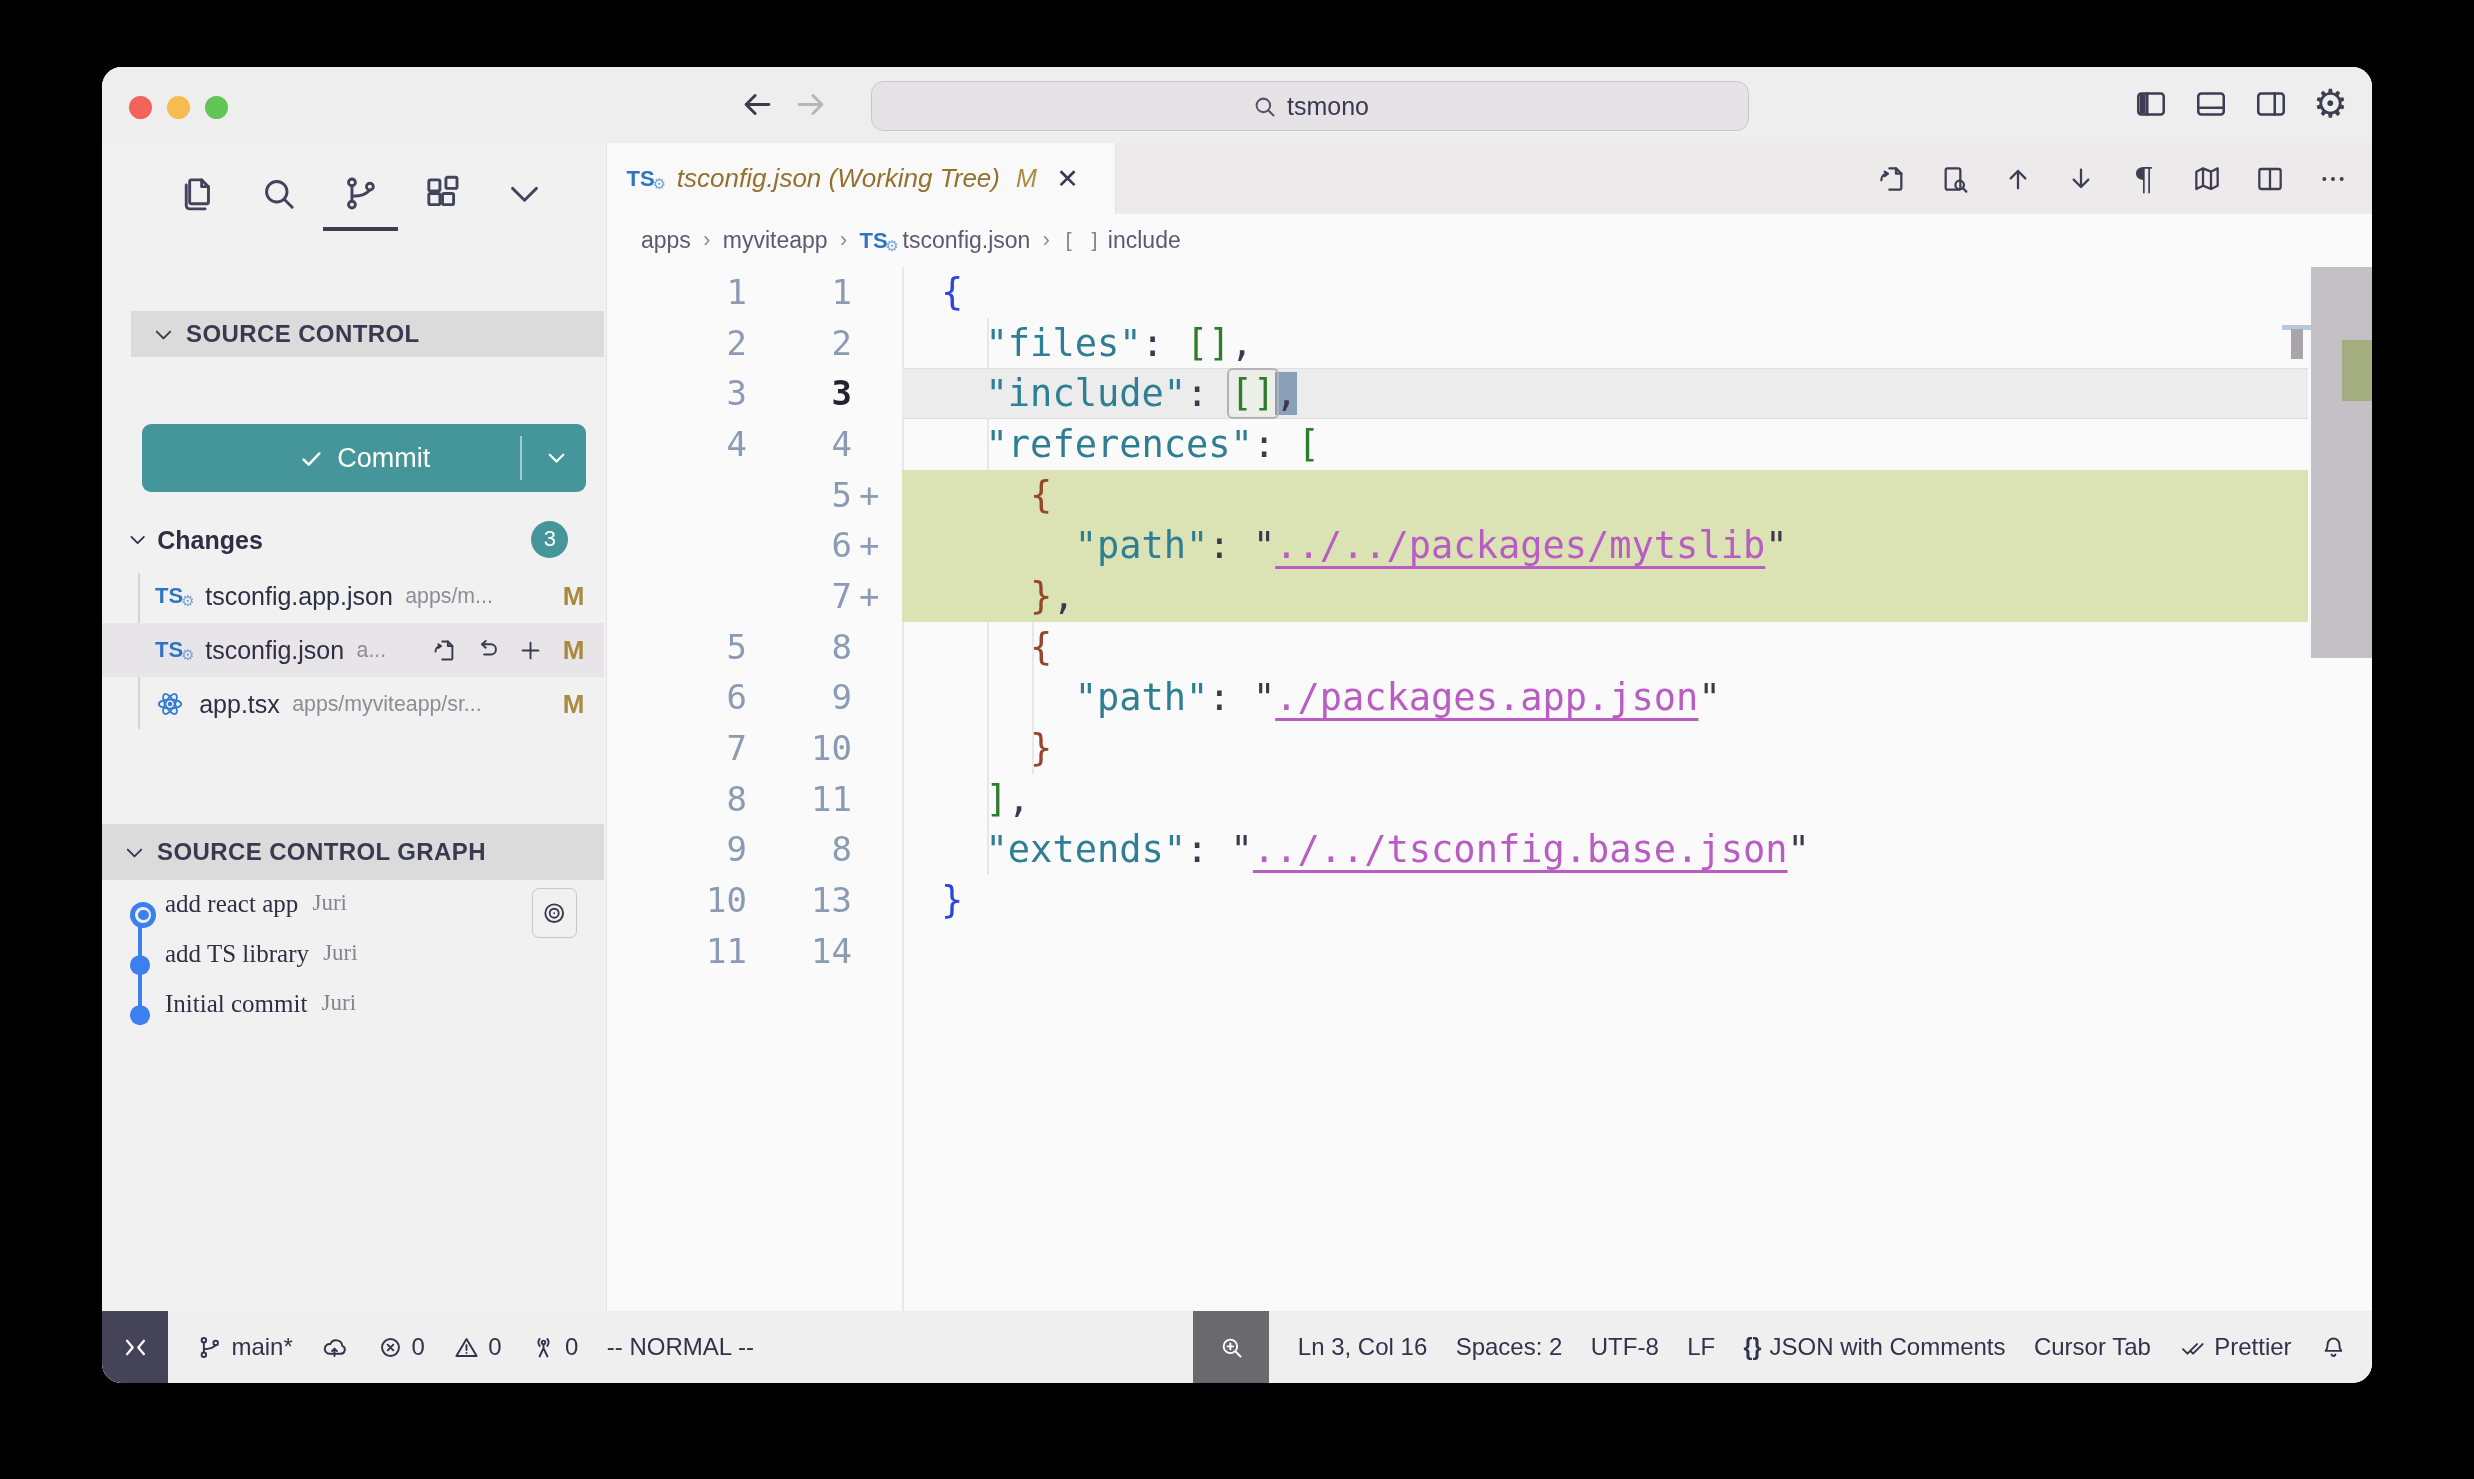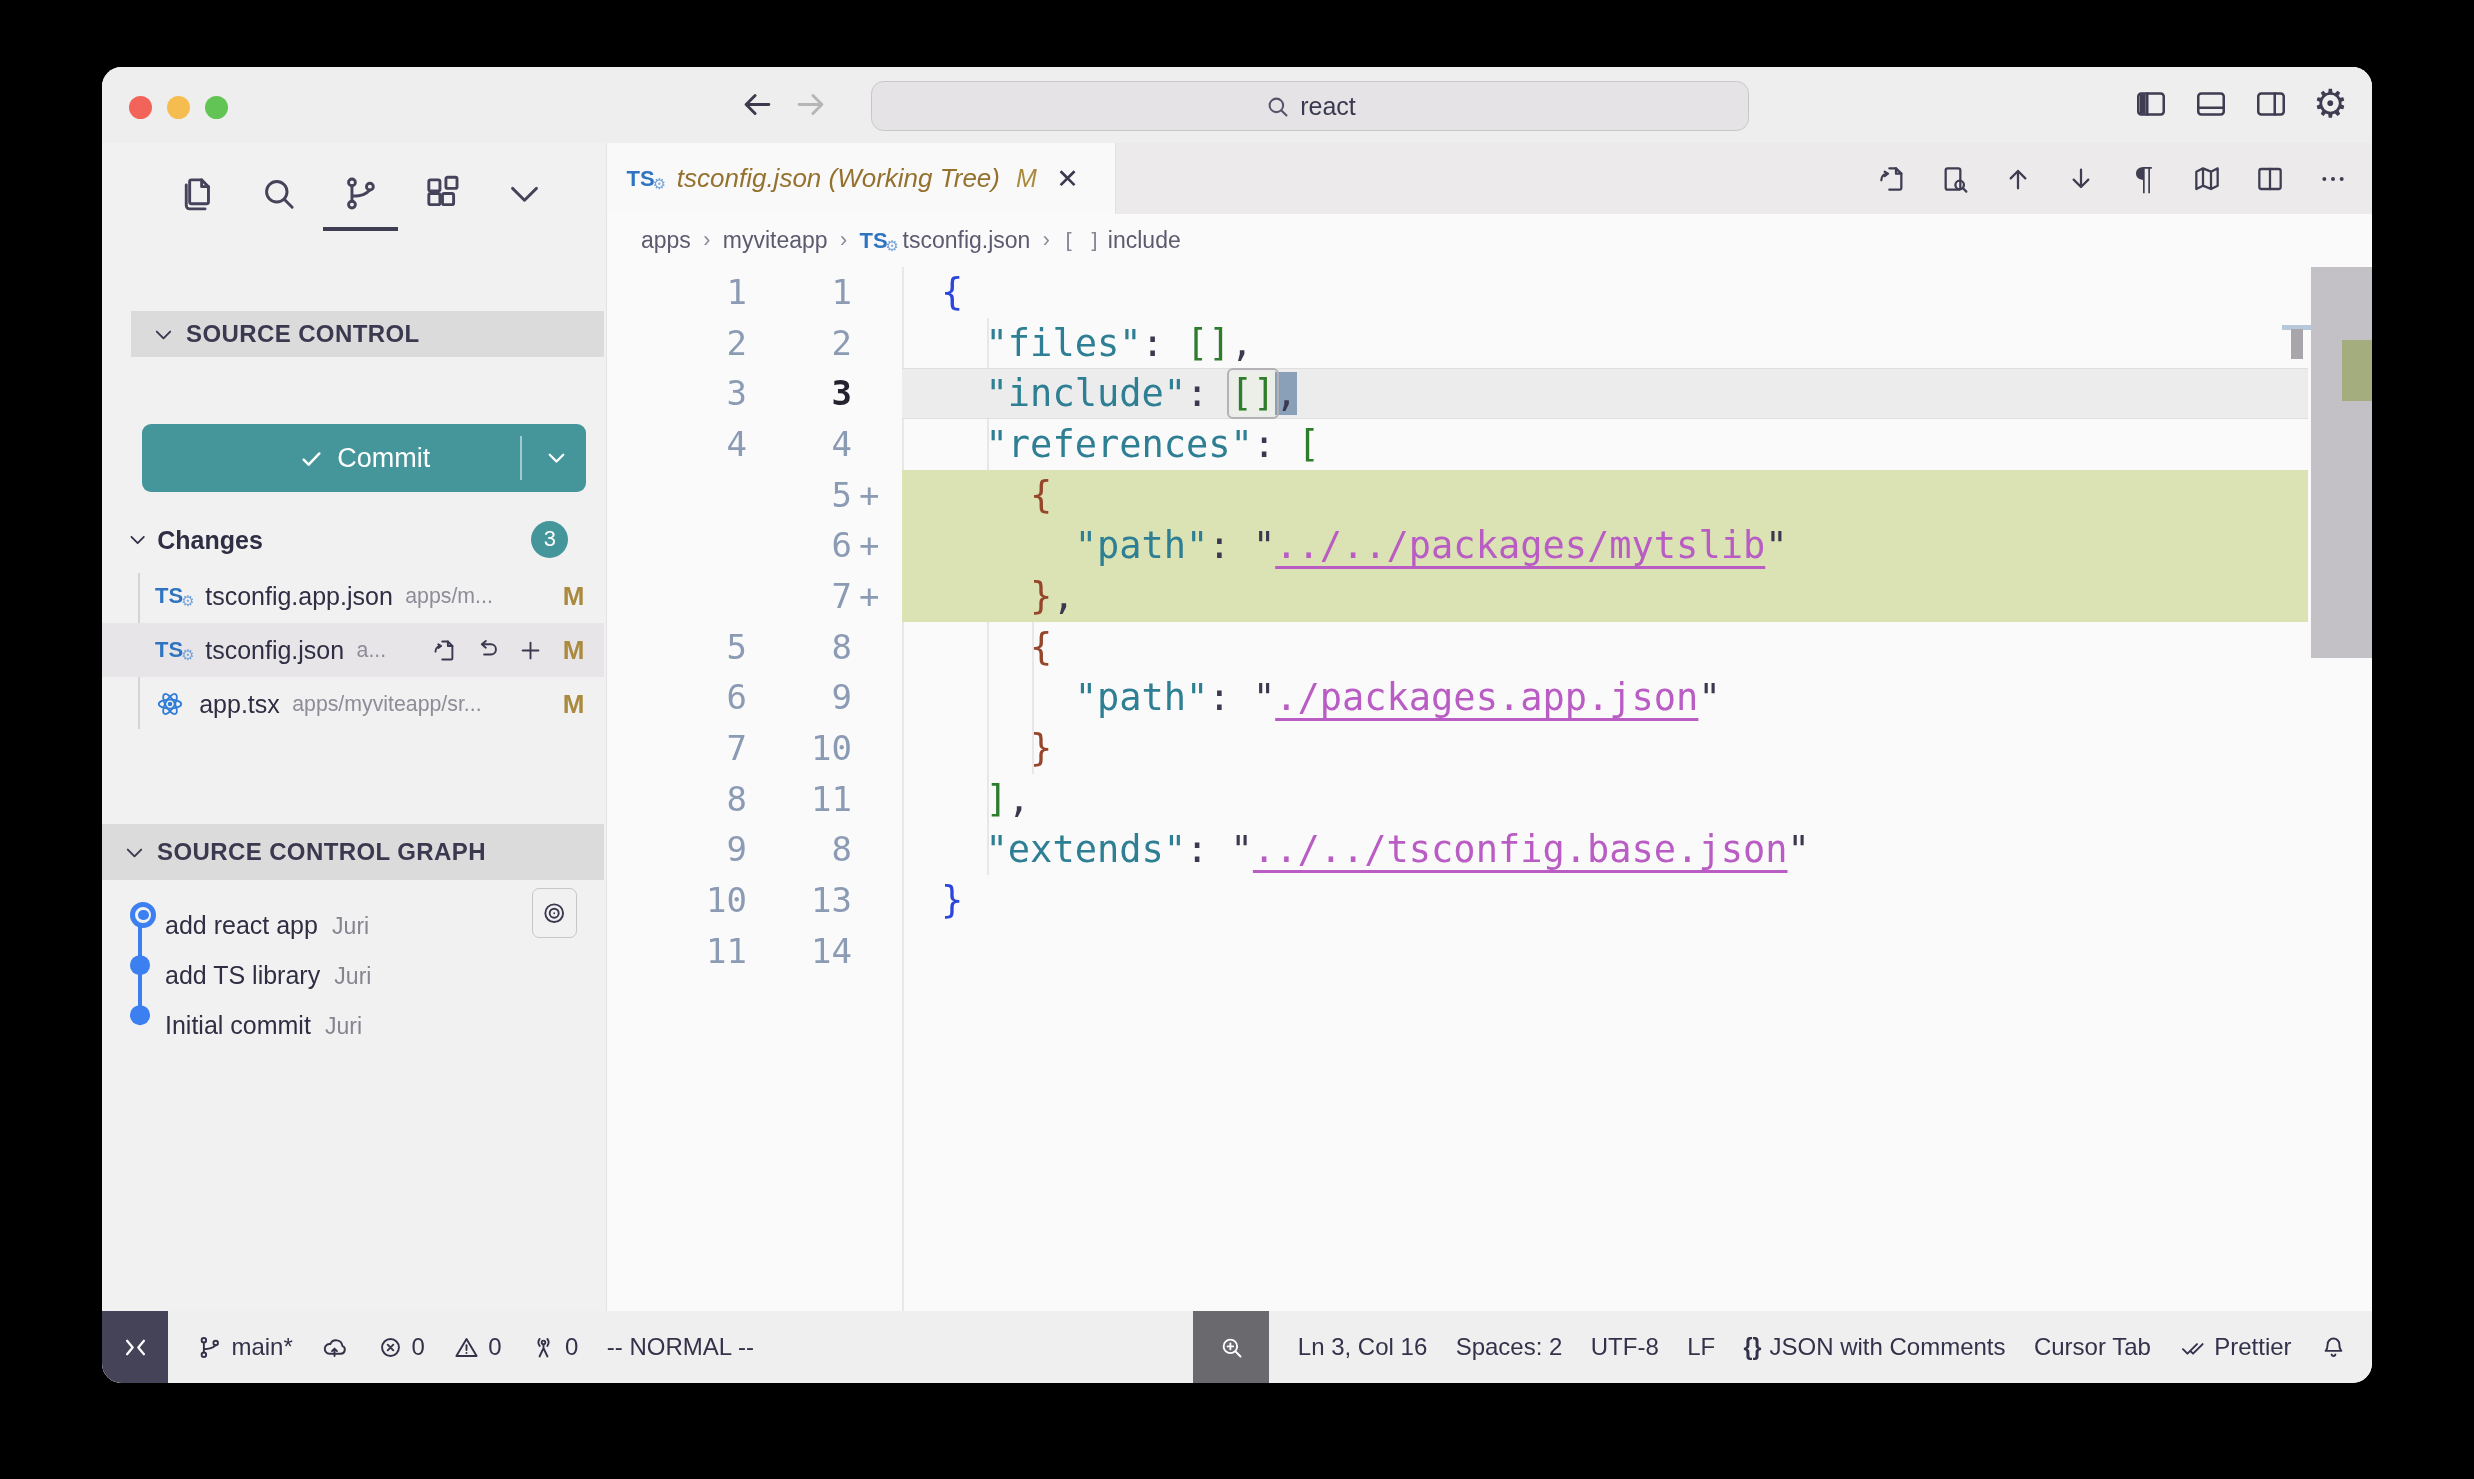--- a/index.html
+++ b/index.html
@@ -61,21 +61,21 @@
   .frow .facts{position:absolute;right:60px;display:flex;gap:16px;color:#3a394f;}
   .tree-guide{position:absolute;left:36px;top:329px;height:156px;width:1.8px;background:#d5d3d6;}
 
   .tsicon{position:relative;display:inline-block;width:36px;height:30px;font-weight:800;font-size:22px;
           color:#2f74c0;line-height:30px;}
   .tsicon .tgear{position:absolute;right:-3.6px;bottom:-5.3px;font-size:15px;color:#77a4d9;}
   .reacticon{color:#2e7cd6;display:inline-flex;}
 
   
   #graph-rows{position:absolute;left:0;right:0;top:646px;}
-  .grow{position:relative;height:50px;display:flex;align-items:flex-end;padding-left:63px;font-size:25px;color:#2f2e43;}
+  .grow{position:relative;height:50px;display:flex;align-items:flex-start;padding-left:63px;font-size:25px;color:#2f2e43;font-family:Liberation Serif, serif;}
   .grow .gauthor{margin-left:14.2px;color:#85848f;font-size:23px;}
   .gdot{position:absolute;left:28.4px;top:50%;transform:translate(0,-50%);width:19.6px;height:19.6px;border-radius:50%;
         background:var(--dot);}
   .gdot.head{width:16px;height:16px;border:5.3px solid var(--dot);background:#f2f1f2;box-shadow:inset 0 0 0 3.6px #f2f1f2;}
   .gdot.head::after{content:"";position:absolute;left:2.7px;top:2.7px;right:2.7px;bottom:2.7px;border-radius:50%;background:var(--dot);}
   .gline{position:absolute;left:36px;top:671px;width:3.6px;height:100px;background:var(--dot);}
   .headbtn{position:absolute;right:27px;top:644px;width:43px;height:48px;border:1.8px solid #c7c5c8;border-radius:7.1px;
            background:transparent;display:flex;align-items:center;justify-content:center;color:#3a394f;}
 
   
@@ -156,21 +156,21 @@
             <path d="M5 12h14M13.5 6.5L19 12l-5.5 5.5"></path>
           </svg>
       </div>
       <div class="searchbox">
         <span class="sicon">
           <svg class="ic" width="27" height="27" viewBox="0 0 24 24" fill="none" stroke="currentColor" stroke-width="1.8" stroke-linecap="round">
               <circle cx="11" cy="11" r="6"></circle>
               <path d="M15.5 15.5L20 20"></path>
             </svg>
         </span>
-        <span>react</span>
+        <span>tsmono</span>
       </div>
       <div class="win-icons" id="win-icons">
           <div class="wi">
             <span style="display: inline-flex; align-items: center;">
               <svg class="ic" width="36" height="36" viewBox="0 0 24 24" fill="none" stroke="currentColor" stroke-width="1.7" stroke-linecap="round" stroke-linejoin="round">
                 <rect x="3.5" y="5" width="17" height="14" rx="2"></rect>
                 <path d="M9.5 5v14"></path>
                 <path d="M4.5 6.5v11a1 1 0 0 0 1 1h3v-13h-3a1 1 0 0 0-1 1z" fill="currentColor" stroke="none"></path>
               </svg>
             </span>

